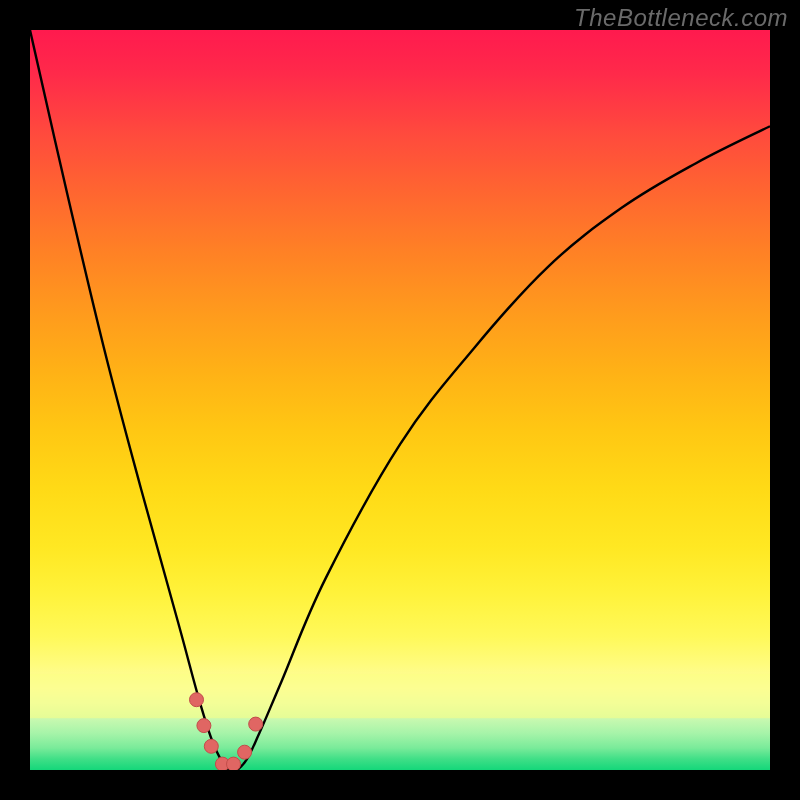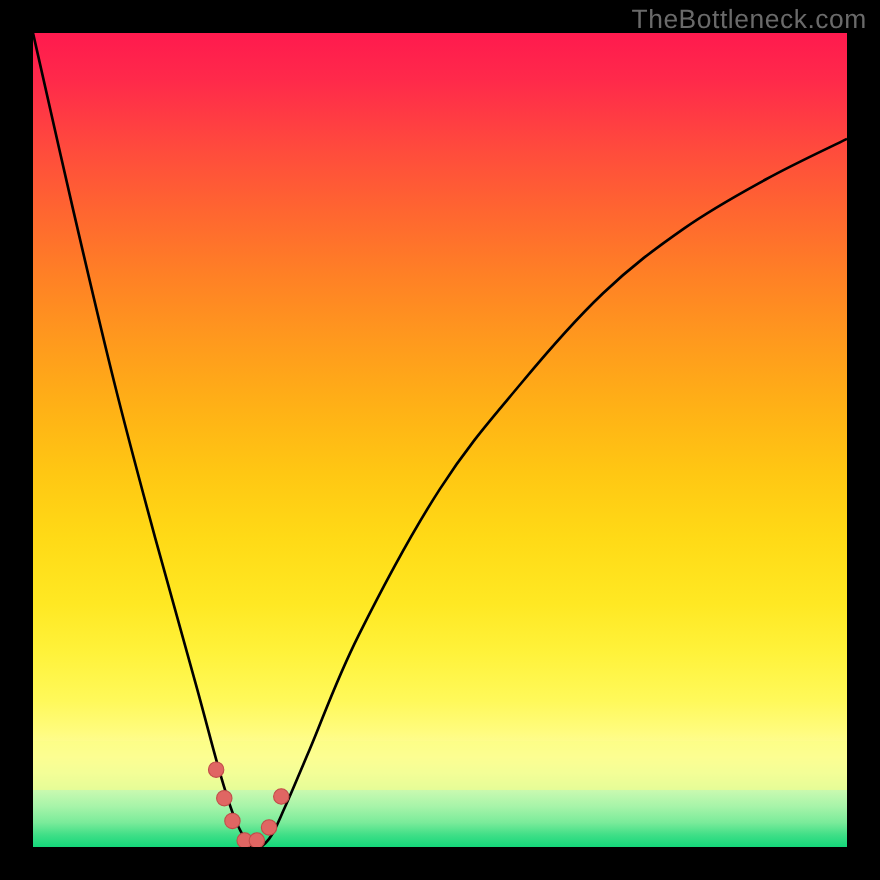--- a/index.html
+++ b/index.html
@@ -11,20 +11,21 @@
     font-family: Arial, Helvetica, sans-serif;
     overflow: hidden;
   }
   .frame {
     position: absolute;
     left: 0;
     top: 0;
     width: 800px;
     height: 800px;
     background: #000;
+    font-style: italic;
   }
   .plot {
     position: absolute;
     left: 30px;
     top: 30px;
     width: 740px;
     height: 740px;
   }
   .gradient {
     position: absolute;

